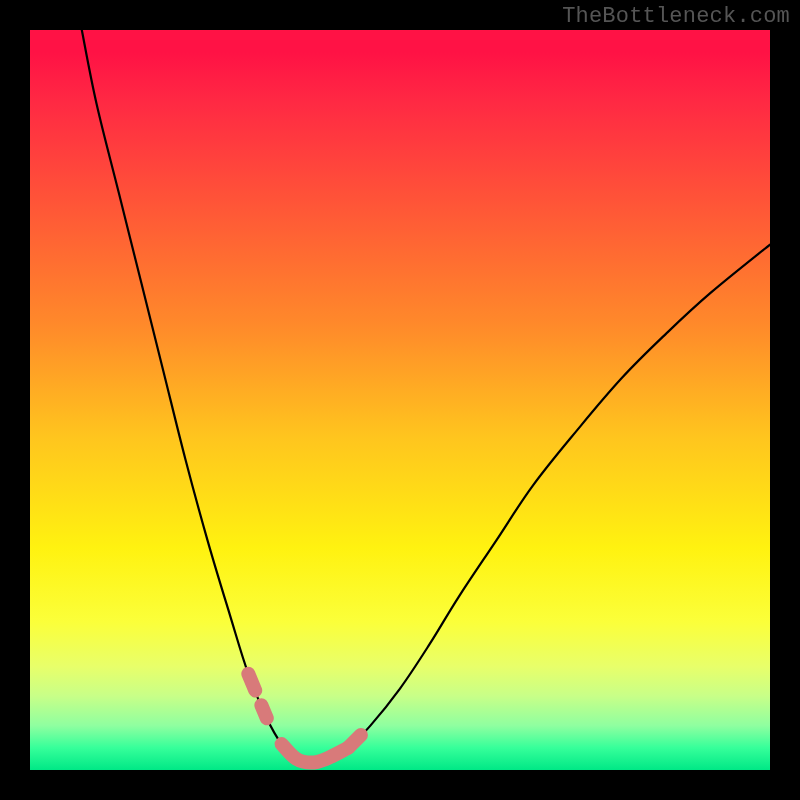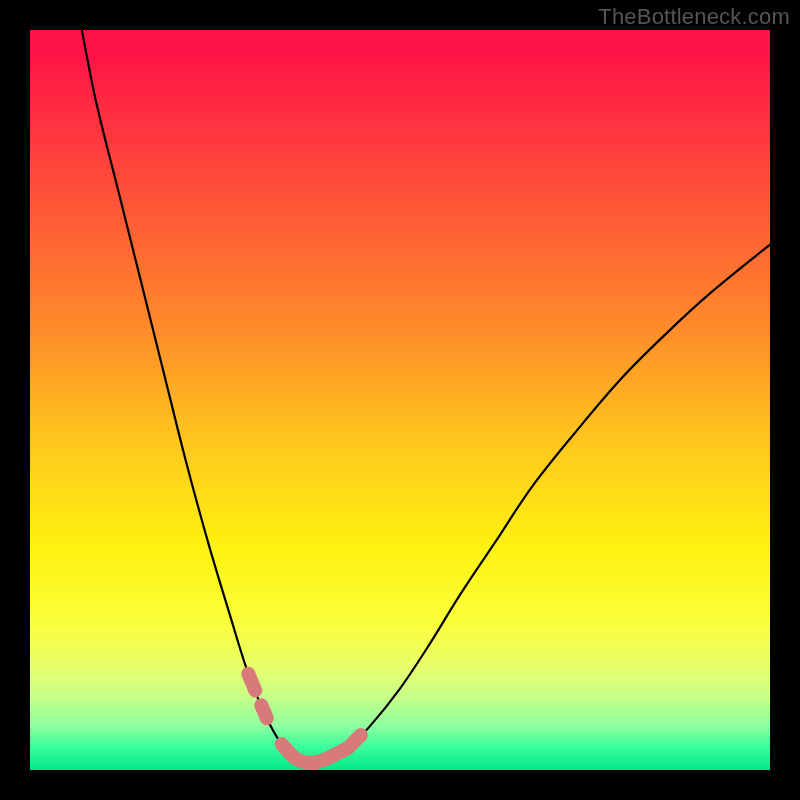--- a/index.html
+++ b/index.html
@@ -7,21 +7,21 @@
   .frame {
     position: relative;
     width: 800px;
     height: 800px;
     background: #000;
   }
   .watermark {
     position: absolute;
     top: 4px;
     right: 10px;
-    font-family: Liberation Sans, sans-serif;
+    font-family: Liberation Mono, monospace;
     font-size: 22px;
     font-weight: 500;
     color: #555;
     letter-spacing: 0.2px;
     z-index: 10;
   }
   .plot {
     position: absolute;
     left: 30px;
     top: 30px;

